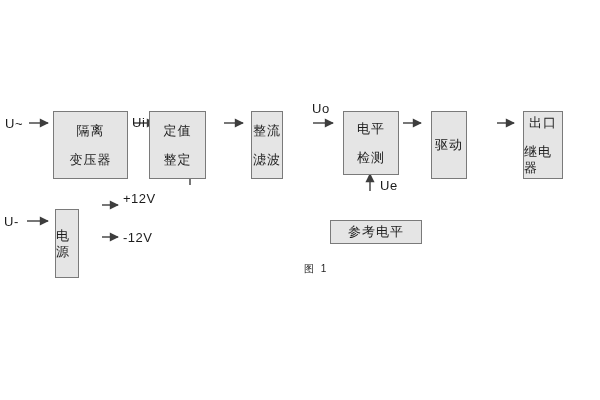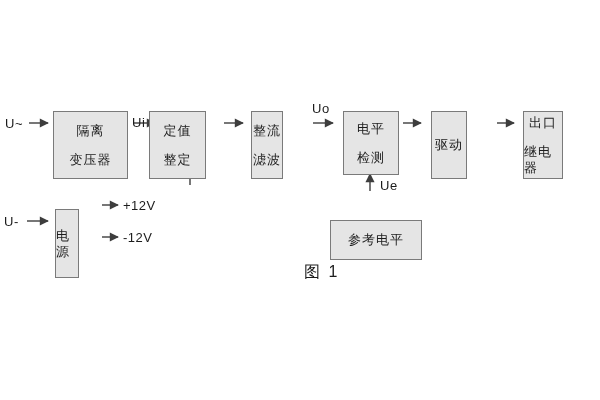--- a/index.html
+++ b/index.html
@@ -13,30 +13,30 @@
     gap:13px;font-size:13px;line-height:16px;letter-spacing:1px;text-align:left;margin-top:22px;
   }
   .b1{left:53px;top:89px;width:75px;height:68px;}
   .b2{left:149px;top:89px;width:57px;height:68px;}
   .b3{left:251px;top:89px;width:32px;height:68px;}
   .b4{left:343px;top:89px;width:56px;height:64px;}
   .b5{left:431px;top:89px;width:36px;height:68px;}
   .b6{left:523px;top:89px;width:40px;height:68px;}
   .b7{left:55px;top:187px;width:24px;height:69px;}
   .b8{left:161px;top:187px;width:57px;height:68px;}
-  .b9{left:330px;top:198px;width:92px;height:40px;gap:0;}
+  .b9{left:330px;top:198px;width:92px;height:24px;gap:0;}
   .sig{position:absolute;font-size:13px;line-height:15px;white-space:nowrap;letter-spacing:0.5px;}
   .u-ac{left:5px;top:116px;}
   .ui{left:132px;top:115px;}
   .uo{left:312px;top:101px;}
   .u-dc{left:4px;top:214px;}
-  .p12{left:123px;top:198px;}
+  .p12{left:123px;top:191px;}
   .n12{left:123px;top:230px;}
   .ue{left:380px;top:178px;}
-  .caption{position:absolute;left:304px;top:262px;font-size:16px;letter-spacing:2px;}
+  .caption{position:absolute;left:304px;top:262px;font-size:10px;letter-spacing:2px;}
   #wires{position:absolute;left:0;top:0;pointer-events:none;}
 </style>
 </head>
 <body>
 
 <div id="canvas">
 
   <svg id="wires" width="600" height="400" viewBox="0 0 600 400">
     <defs>
       <marker id="ah" viewBox="0 0 10 10" refX="9" refY="5" markerWidth="7.5" markerHeight="6.5" orient="auto">

